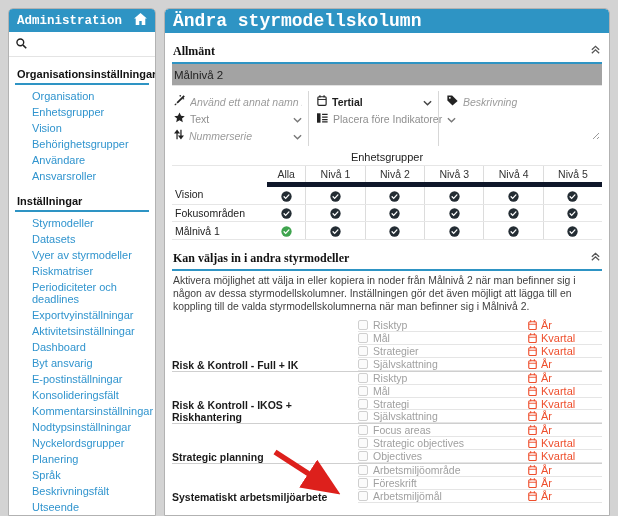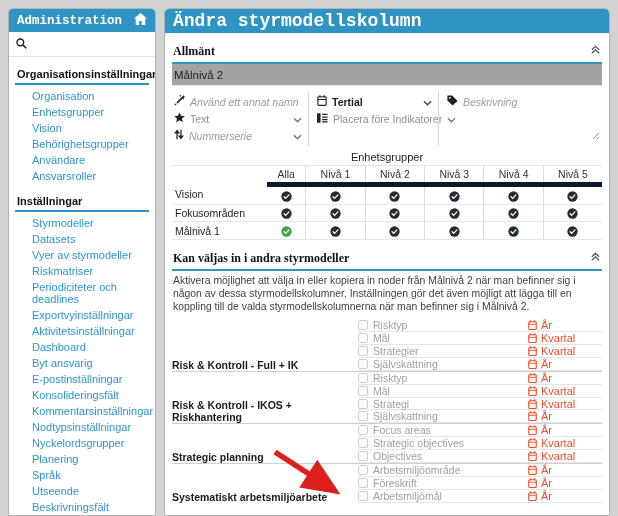--- a/index.html
+++ b/index.html
@@ -106,22 +106,22 @@
       <a class="side-link">Aktivitetsinställningar</a>
       <a class="side-link">Dashboard</a>
       <a class="side-link">Byt ansvarig</a>
       <a class="side-link">E-postinställningar</a>
       <a class="side-link">Konsolideringsfält</a>
       <a class="side-link">Kommentarsinställningar</a>
       <a class="side-link">Nodtypsinställningar</a>
       <a class="side-link">Nyckelordsgrupper</a>
       <a class="side-link">Planering</a>
       <a class="side-link">Språk</a>
+      <a class="side-link">Beskrivningsfält</a>
       <a class="side-link">Utseende</a>
-      <a class="side-link">Beskrivningsfält</a>
       <a class="side-link">Externa länkar</a>
     </nav>
 </aside>
 
 <main class="panel" id="main">
   <div class="teal-head" id="main-head">Ändra styrmodellskolumn</div>
   <div class="content">
 
     
     <div class="sec-head">

